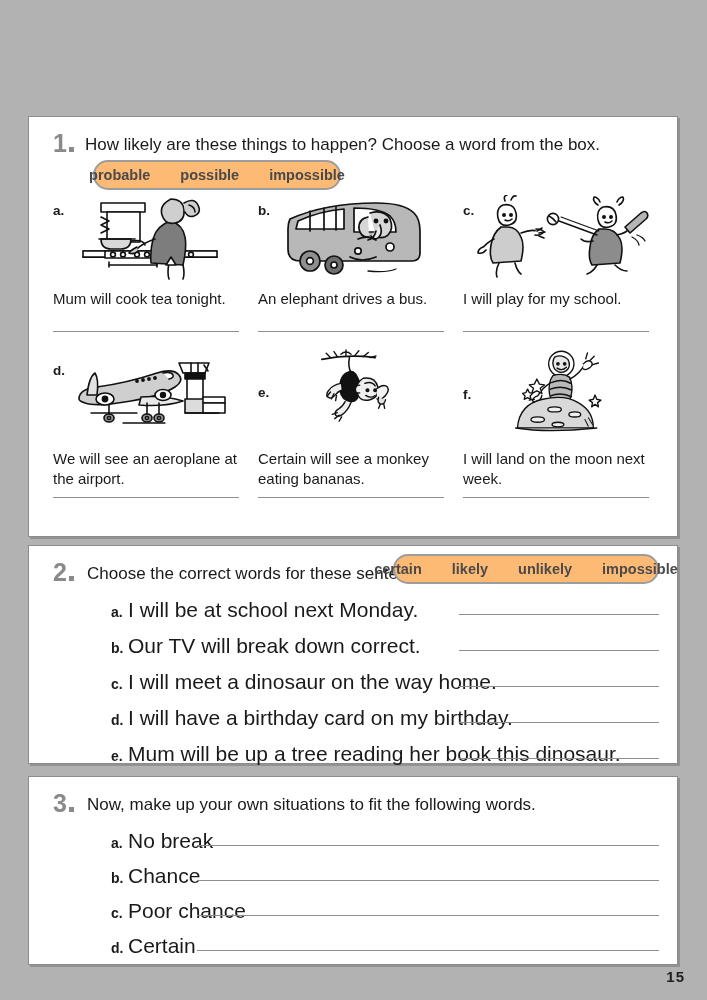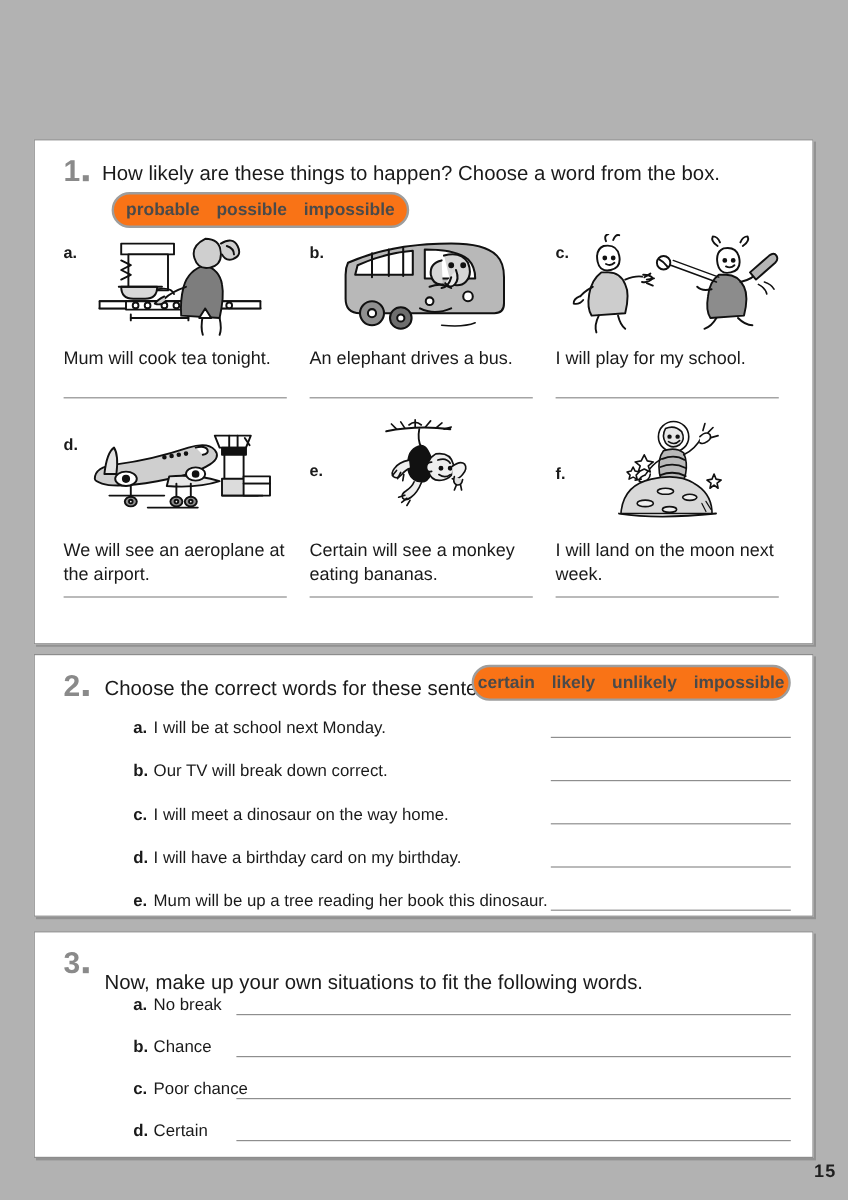--- a/index.html
+++ b/index.html
@@ -75,28 +75,28 @@
     position: absolute;
     font-family: "Liberation Sans", sans-serif;
     font-size: 17px;
     color: #1a1a1a;
     white-space: nowrap;
   }
 
   
   .wordbox {
     position: absolute;
-    background: #f97316;
+    background: #fdba74;
     border: 2px solid #9d9d9d;
     border-radius: 18px;
     box-sizing: border-box;
     display: flex;
     align-items: center;
     justify-content: center;
-    gap: 14px;
+    gap: 30px;
     padding: 0 14px;
   }
   .wordbox span {
     font-family: "Liberation Sans", sans-serif;
     font-weight: bold;
     font-size: 14.5px;
     color: #4a4a4a;
     white-space: nowrap;
   }
 
@@ -148,34 +148,34 @@
   .item-letter {
     font-family: "Liberation Sans", sans-serif;
     font-weight: bold;
     font-size: 14px;
     color: #1a1a1a;
     width: 17px;
     flex: 0 0 17px;
   }
   .item-text {
     font-family: "Liberation Sans", sans-serif;
-    font-size: 14px;
+    font-size: 21px;
     color: #1a1a1a;
     white-space: nowrap;
   }
   .answer-rule {
     position: absolute;
     border-bottom: 1px solid #8e8e8e;
     height: 0;
   }
 
   
   #page-number {
     position: absolute;
-    right: 10px;
+    right: 22px;
     top: 968px;
     font-family: "Liberation Sans", sans-serif;
     font-weight: bold;
     font-size: 15px;
     color: #1f1f1f;
     letter-spacing: 1px;
   }
 </style>
 </head>
 <body>
@@ -508,21 +508,21 @@
     <div class="item-row" style="left:82px; top:196px;">
       <span class="item-letter">e.</span>
       <span class="item-text">Mum will be up a tree reading her book this dinosaur.</span>
     </div>
     <div class="answer-rule" style="left:430px; top:212px; width:200px;"></div>
   </div>
 
   <div class="panel" id="q3-panel">
 
     <div class="qnum" style="left:24px; top:14px;"><span>3</span><span class="dot"></span></div>
-    <div class="qtext" style="left:58px; top:32px;">Now, make up your own situations to fit the following words.</div>
+    <div class="qtext" style="left:58px; top:18px;">Now, make up your own situations to fit the following words.</div>
 
     <div class="item-row" style="left:82px; top:52px;">
       <span class="item-letter">a.</span>
       <span class="item-text">No break</span>
     </div>
     <div class="answer-rule" style="left:168px; top:68px; width:462px;"></div>
 
     <div class="item-row" style="left:82px; top:87px;">
       <span class="item-letter">b.</span>
       <span class="item-text">Chance</span>

